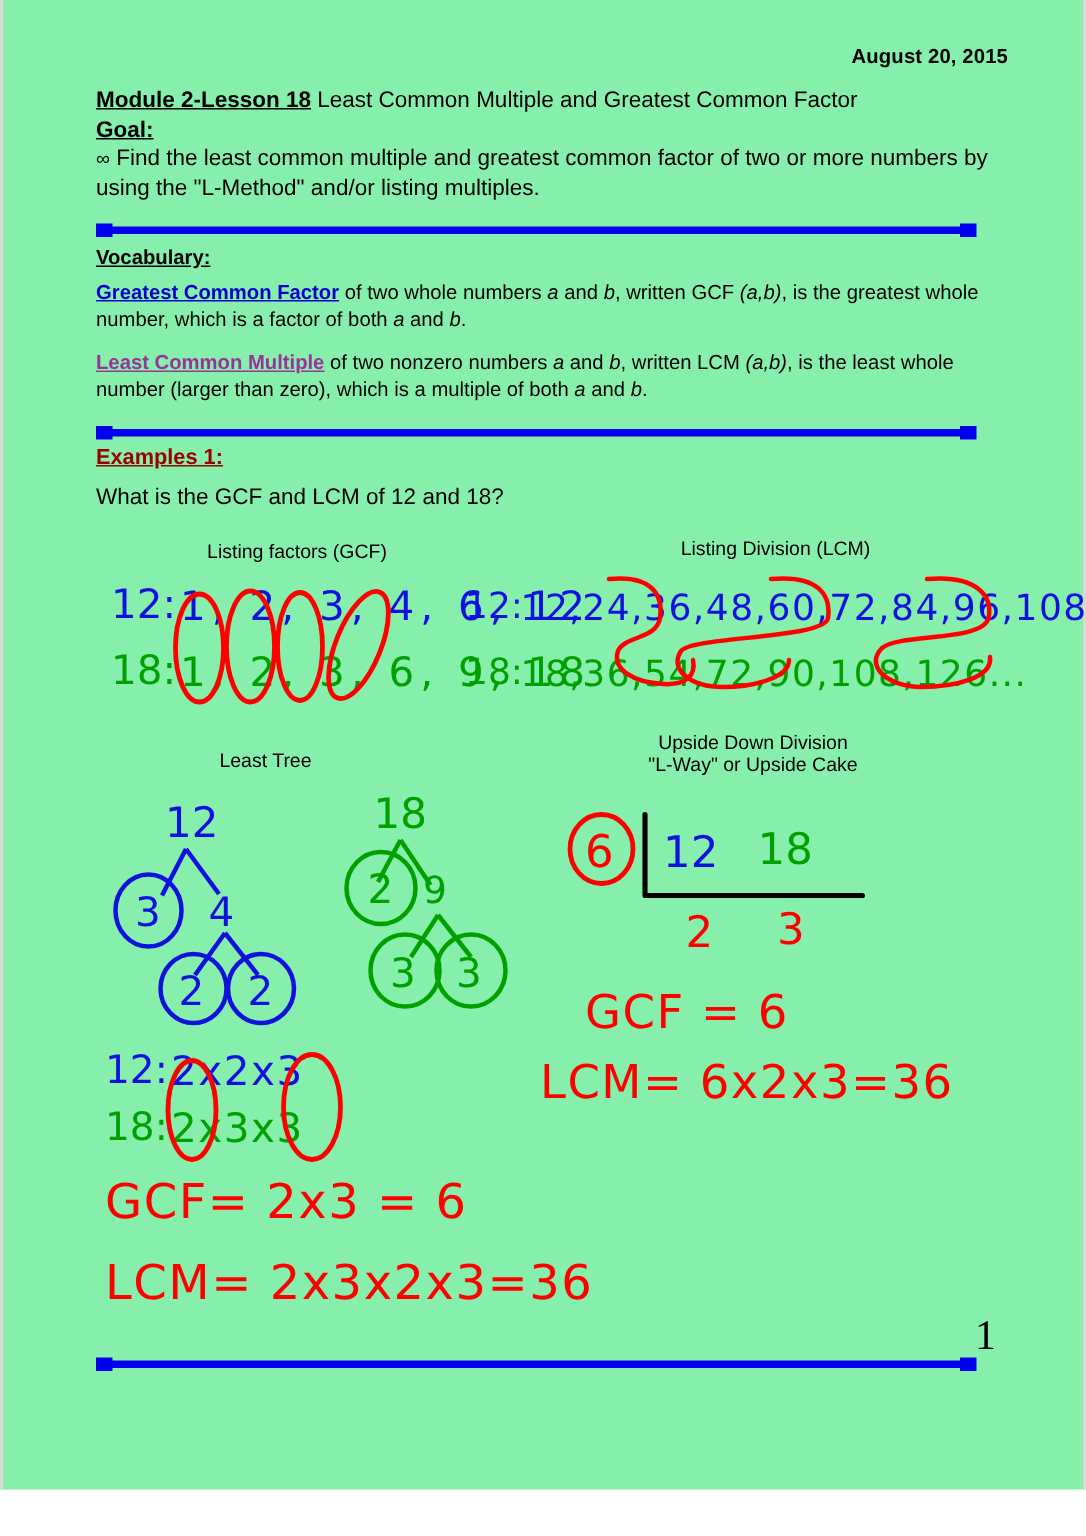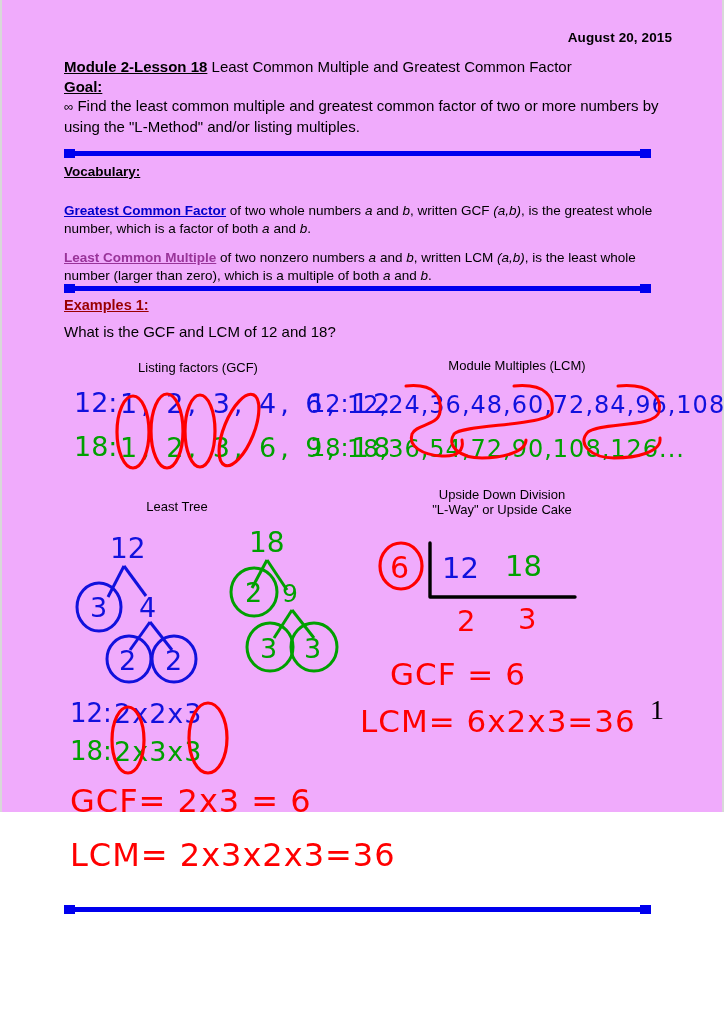--- a/index.html
+++ b/index.html
@@ -10,22 +10,22 @@
   body {
     width: 724px; height: 1024px;
     position: relative;
     font-family: "Liberation Sans", sans-serif;
     color: #000;
     overflow: hidden;
   }
   .page {
     position: absolute;
     left: 0; top: 0;
-    width: 724px; height: 812px;
-    background: #f0abfc;
+    width: 724px; height: 993px;
+    background: #86efac;
     border-left: 2px solid #d8d8d8;
     border-right: 2px solid #d8d8d8;
   }
 
   
   .date {
     position: absolute;
     right: 50px; top: 30px;
     font-size: 13.5px;
     font-weight: bold;
@@ -82,21 +82,21 @@
     position: absolute;
     left: 62px; top: 163px;
     width: 610px;
     font-size: 13.5px;
     line-height: 18.5px;
   }
   .vocab .head {
     font-weight: bold;
     text-decoration: underline;
     display: block;
-    margin-bottom: 20px;
+    margin-bottom: 4px;
   }
   .vocab p { margin: 0 0 10px 0; }
   .term-gcf {
     color: #0000cc;
     font-weight: bold;
     text-decoration: underline;
   }
   .term-lcm {
     color: #993399;
     font-weight: bold;
@@ -184,21 +184,21 @@
   <div class="divider" style="top:284px;">
     <div class="cap l"></div>
     <div class="bar"></div>
     <div class="cap r"></div>
   </div>
 
   <div class="ex-head">Examples 1:</div>
   <div class="ex-q">What is the GCF and LCM of 12 and 18?</div>
 
   <div class="lbl" style="left:86px; top:360px; width:220px;">Listing factors (GCF)</div>
-  <div class="lbl" style="left:400px; top:358px; width:230px;">Module Multiples (LCM)</div>
+  <div class="lbl" style="left:400px; top:358px; width:230px;">Listing Division (LCM)</div>
   <div class="lbl" style="left:110px; top:499px; width:130px;">Least Tree</div>
   <div class="lbl" style="left:395px; top:487px; width:210px;">Upside Down Division</div>
   <div class="lbl" style="left:395px; top:502px; width:210px;">"L-Way" or Upside Cake</div>
 
   <svg class="work" viewBox="0 0 724 1024" xmlns="http://www.w3.org/2000/svg">
 
     <g font-family="DejaVu Sans" font-size="27" fill="#1111dd">
       <text x="72" y="412">12:</text>
       <text x="118" y="413" letter-spacing="4">1, 2, 3, 4, 6, 12</text>
     </g>

